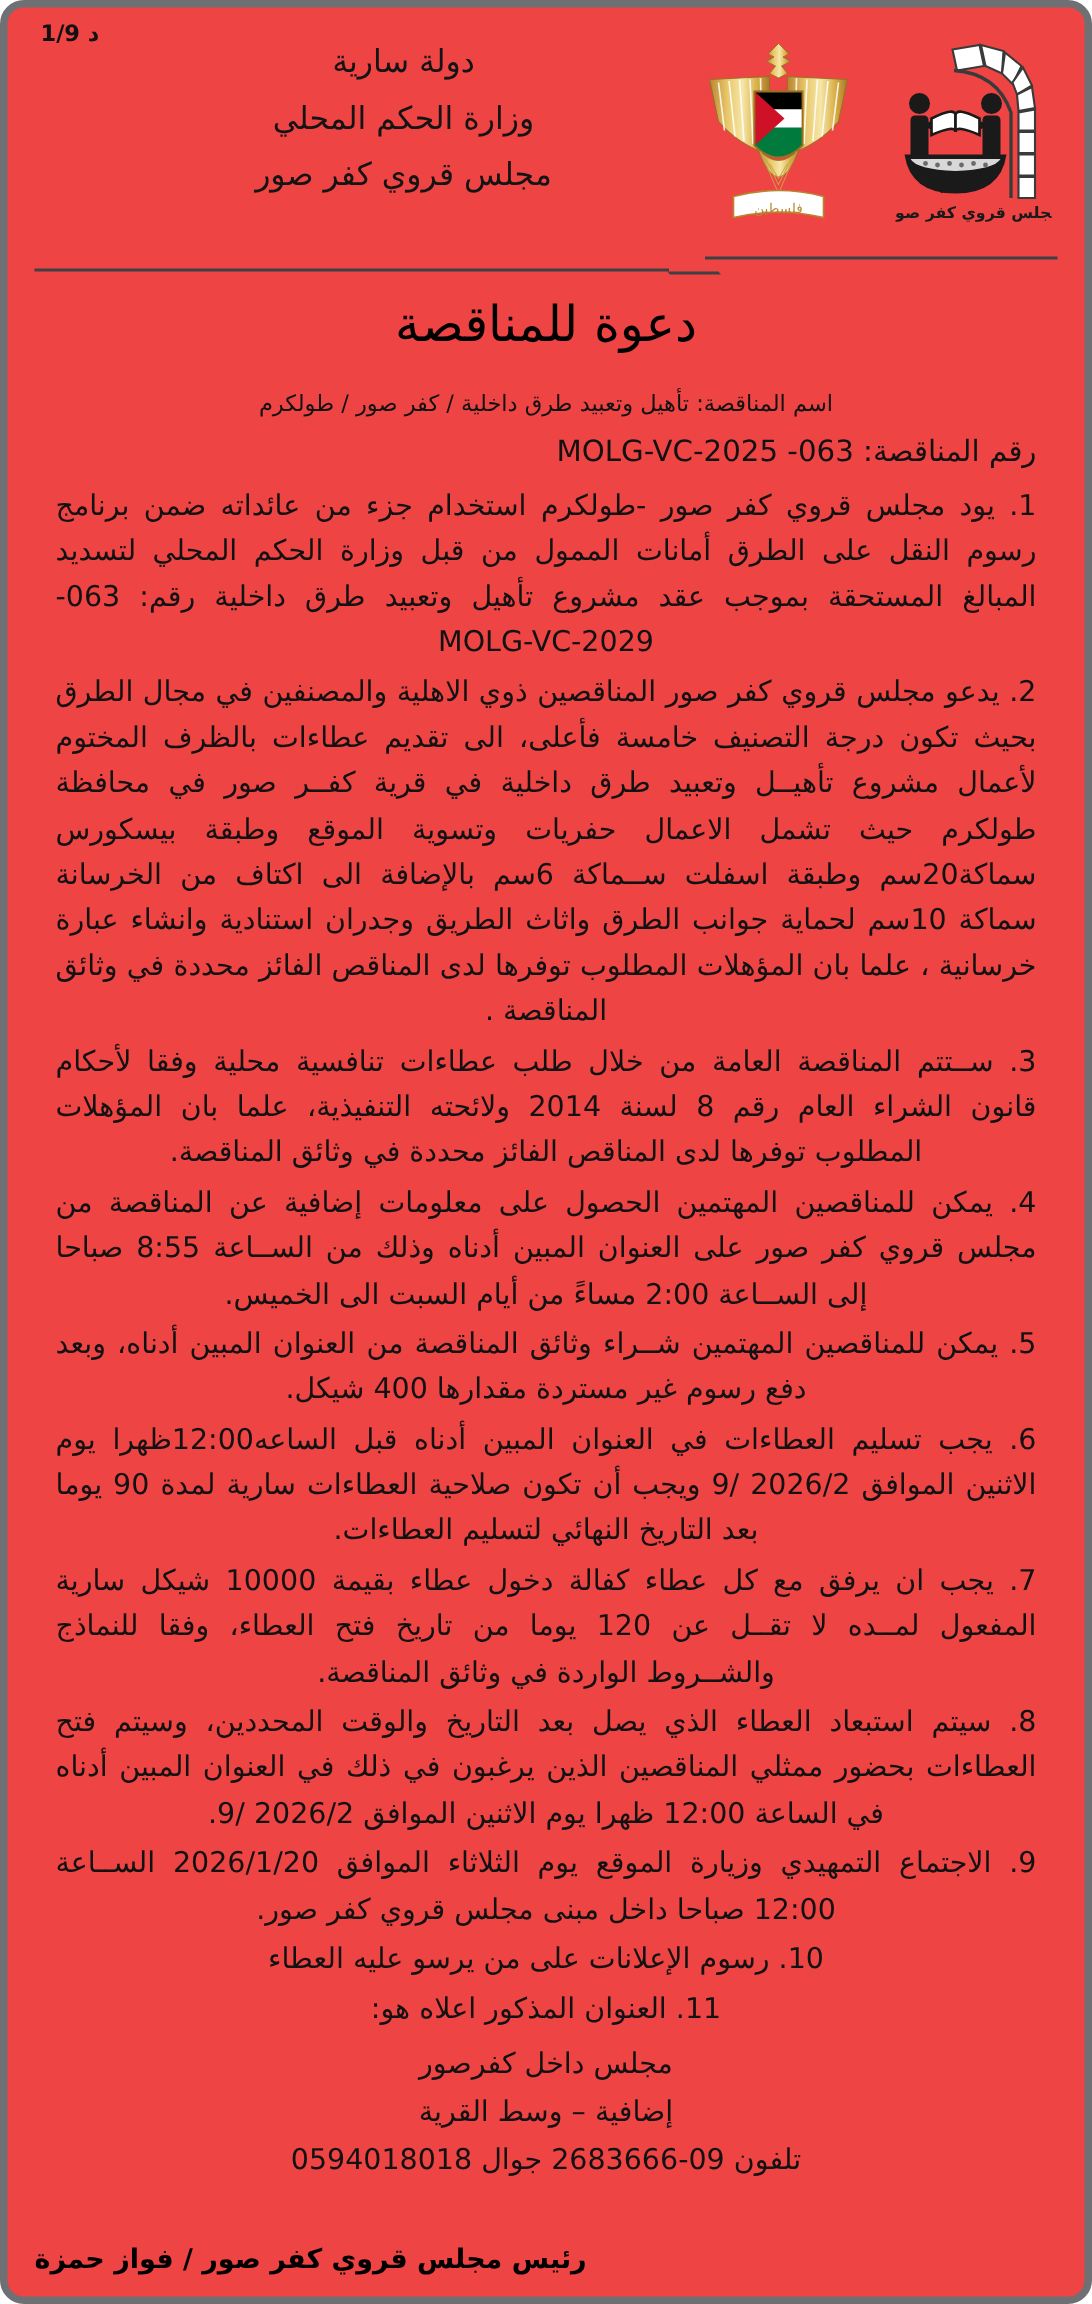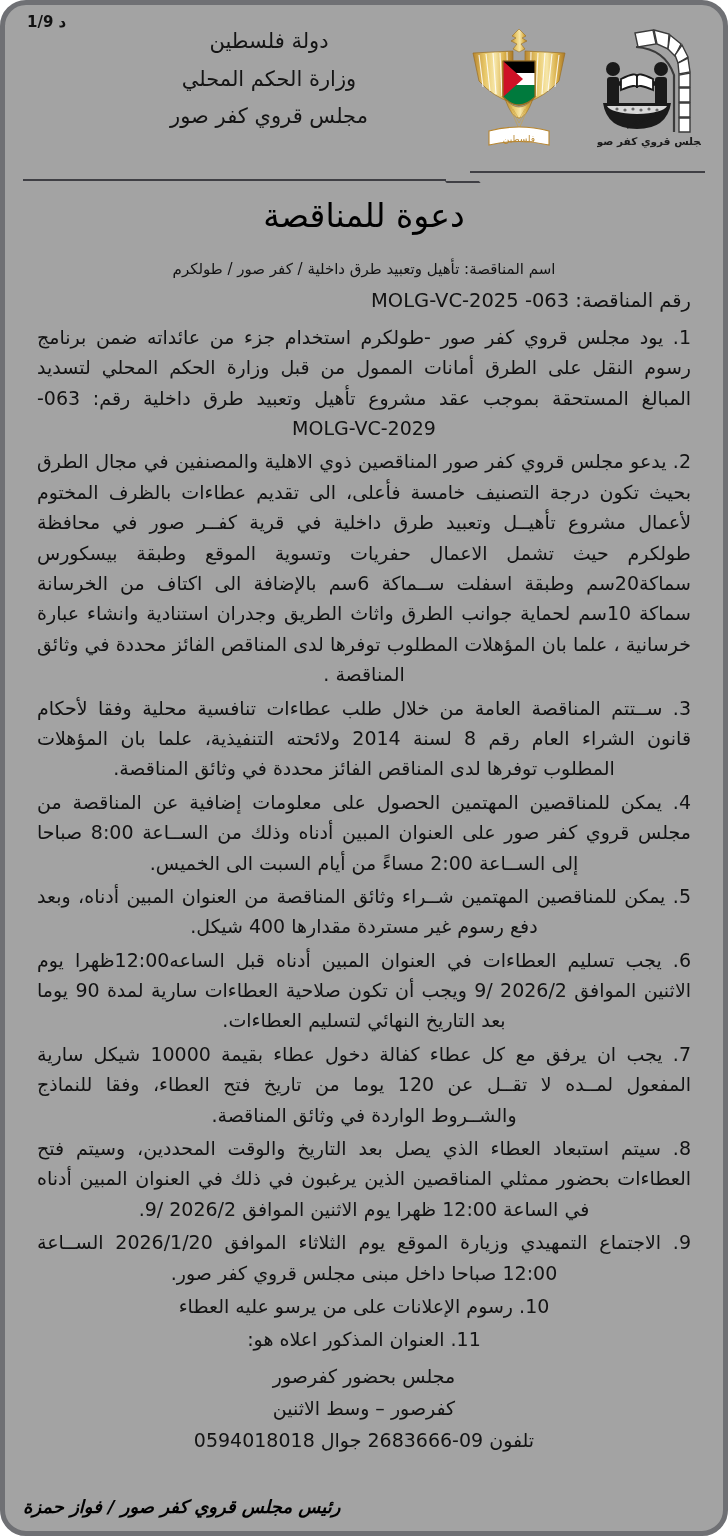--- a/index.html
+++ b/index.html
@@ -14,23 +14,23 @@
     overflow: hidden;
     font-family: "DejaVu Sans", "Liberation Sans", sans-serif;
     color: #111111;
   }
 
   .page {
     position: relative;
     box-sizing: border-box;
     width: 728px;
     height: 1536px;
-    background: #a3a3a3;
+    background: #ef4444;
     border: 5px solid #6f7074;
-    border-radius: 26px;
+    border-radius: 16px;
     padding: 6px 16px 4px 16px;
     overflow: hidden;
   }
 
   
   .page-marker {
     position: absolute;
     top: 8px;
     right: auto;
     left: 22px;
@@ -175,34 +175,33 @@
   
   .signature {
     position: absolute;
     bottom: 14px;
     right: 18px;
     left: 18px;
     text-align: left;
     font-size: 18px;
     font-weight: bold;
     color: #000;
-    font-style: italic;
   }
 </style>
 </head>
 <body>
 
 <div class="page">
 
   <div class="page-marker">1/9 د</div>
 
   <div class="header">
 
     <div class="header-titles">
-      <div>دولة فلسطين</div>
+      <div>دولة سارية</div>
       <div>وزارة الحكم المحلي</div>
       <div>مجلس قروي كفر صور</div>
     </div>
 
     <div class="emblems">
 
       <svg class="eagle-emblem" viewBox="0 0 104 128">
         <defs>
           <linearGradient id="gld" x1="0" y1="0" x2="1" y2="0">
             <stop offset="0%" stop-color="#b8862f"></stop>
@@ -327,32 +326,32 @@
   <div class="main-title">دعوة للمناقصة</div>
 
   <div class="body-block">
 
     <div class="subject-line">اسم المناقصة: تأهيل وتعبيد طرق داخلية / كفر صور / طولكرم</div>
     <div class="tender-no">رقم المناقصة: 063- MOLG-VC-2025</div>
 
     <div class="clause j">1. يود مجلس قروي كفر صور -طولكرم استخدام جزء من عائداته ضمن برنامج رسوم النقل على الطرق أمانات الممول من قبل وزارة الحكم المحلي لتسديد المبالغ المستحقة بموجب عقد مشروع تأهيل وتعبيد طرق داخلية رقم: 063- MOLG-VC-2029</div>
     <div class="clause j">2. يدعو مجلس قروي كفر صور المناقصين ذوي الاهلية والمصنفين في مجال الطرق بحيث تكون درجة التصنيف خامسة فأعلى، الى تقديم عطاءات بالظرف المختوم لأعمال مشروع تأهيــل وتعبيد طرق داخلية في قرية كفــر صور في محافظة طولكرم حيث تشمل الاعمال حفريات وتسوية الموقع وطبقة بيسكورس سماكة20سم وطبقة اسفلت ســماكة 6سم بالإضافة الى اكتاف من الخرسانة سماكة 10سم لحماية جوانب الطرق واثاث الطريق وجدران استنادية وانشاء عبارة خرسانية ، علما بان المؤهلات المطلوب توفرها لدى المناقص الفائز محددة في وثائق المناقصة .</div>
     <div class="clause j">3. ســتتم المناقصة العامة من خلال طلب عطاءات تنافسية محلية وفقا لأحكام قانون الشراء العام رقم 8 لسنة 2014 ولائحته التنفيذية، علما بان المؤهلات المطلوب توفرها لدى المناقص الفائز محددة في وثائق المناقصة.</div>
-    <div class="clause j">4. يمكن للمناقصين المهتمين الحصول على معلومات إضافية عن المناقصة من مجلس قروي كفر صور على العنوان المبين أدناه وذلك من الســاعة 8:00 صباحا إلى الســاعة 2:00 مساءً من أيام السبت الى الخميس.</div>
+    <div class="clause j">4. يمكن للمناقصين المهتمين الحصول على معلومات إضافية عن المناقصة من مجلس قروي كفر صور على العنوان المبين أدناه وذلك من الســاعة 8:55 صباحا إلى الســاعة 2:00 مساءً من أيام السبت الى الخميس.</div>
     <div class="clause j">5. يمكن للمناقصين المهتمين شــراء وثائق المناقصة من العنوان المبين أدناه، وبعد دفع رسوم غير مستردة مقدارها 400 شيكل.</div>
     <div class="clause j">6. يجب تسليم العطاءات في العنوان المبين أدناه قبل الساعه12:00ظهرا يوم الاثنين الموافق 2026/2 /9 ويجب أن تكون صلاحية العطاءات سارية لمدة 90 يوما بعد التاريخ النهائي لتسليم العطاءات.</div>
     <div class="clause j">7. يجب ان يرفق مع كل عطاء كفالة دخول عطاء بقيمة 10000 شيكل سارية المفعول لمــده لا تقــل عن 120 يوما من تاريخ فتح العطاء، وفقا للنماذج والشــروط الواردة في وثائق المناقصة.</div>
     <div class="clause j">8. سيتم استبعاد العطاء الذي يصل بعد التاريخ والوقت المحددين، وسيتم فتح العطاءات بحضور ممثلي المناقصين الذين يرغبون في ذلك في العنوان المبين أدناه في الساعة 12:00 ظهرا يوم الاثنين الموافق 2026/2 /9.</div>
     <div class="clause j">9. الاجتماع التمهيدي وزيارة الموقع يوم الثلاثاء الموافق 2026/1/20 الســاعة 12:00 صباحا داخل مبنى مجلس قروي كفر صور.</div>
     <div class="clause">10. رسوم الإعلانات على من يرسو عليه العطاء</div>
     <div class="clause">11. العنوان المذكور اعلاه هو:</div>
 
     <div class="address-block">
-      <div>مجلس بحضور كفرصور</div>
-      <div>كفرصور – وسط الاثنين</div>
+      <div>مجلس داخل كفرصور</div>
+      <div>إضافية – وسط القرية</div>
       <div>تلفون 09-2683666  جوال 0594018018</div>
     </div>
 
   </div>
 
   <div class="signature">رئيس مجلس قروي كفر صور / فواز حمزة</div>
 
 </div>
 
 </body></html>

